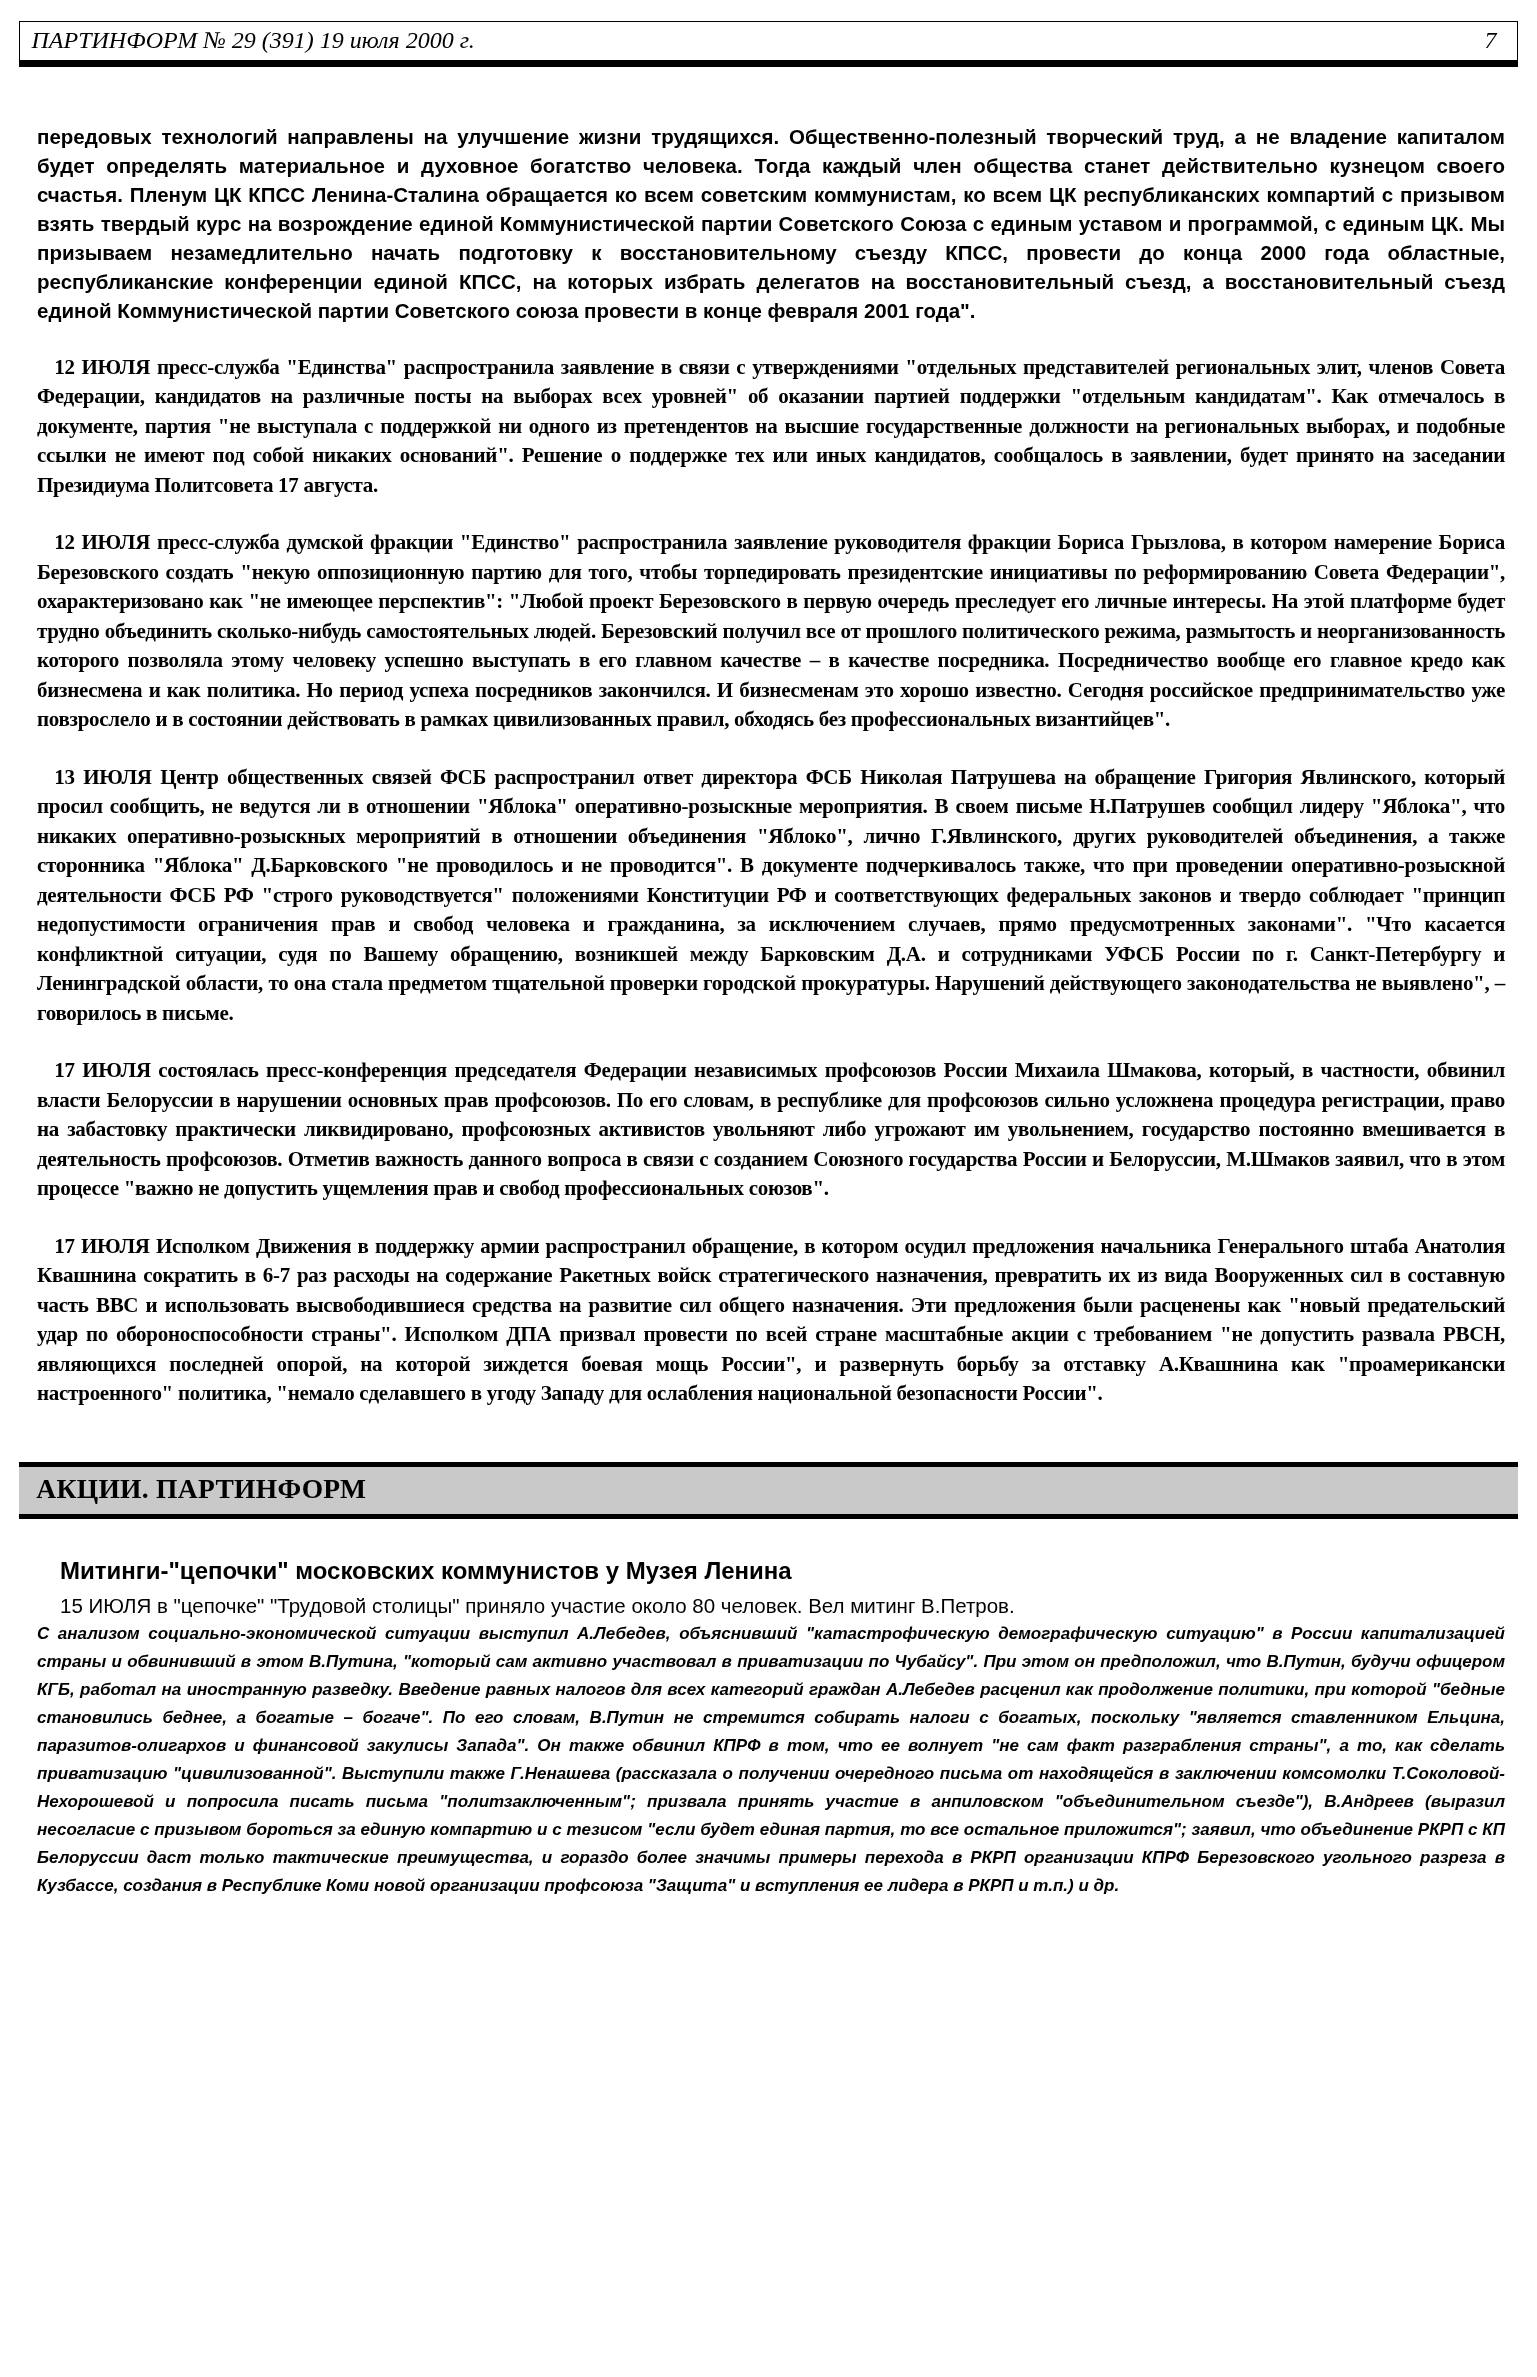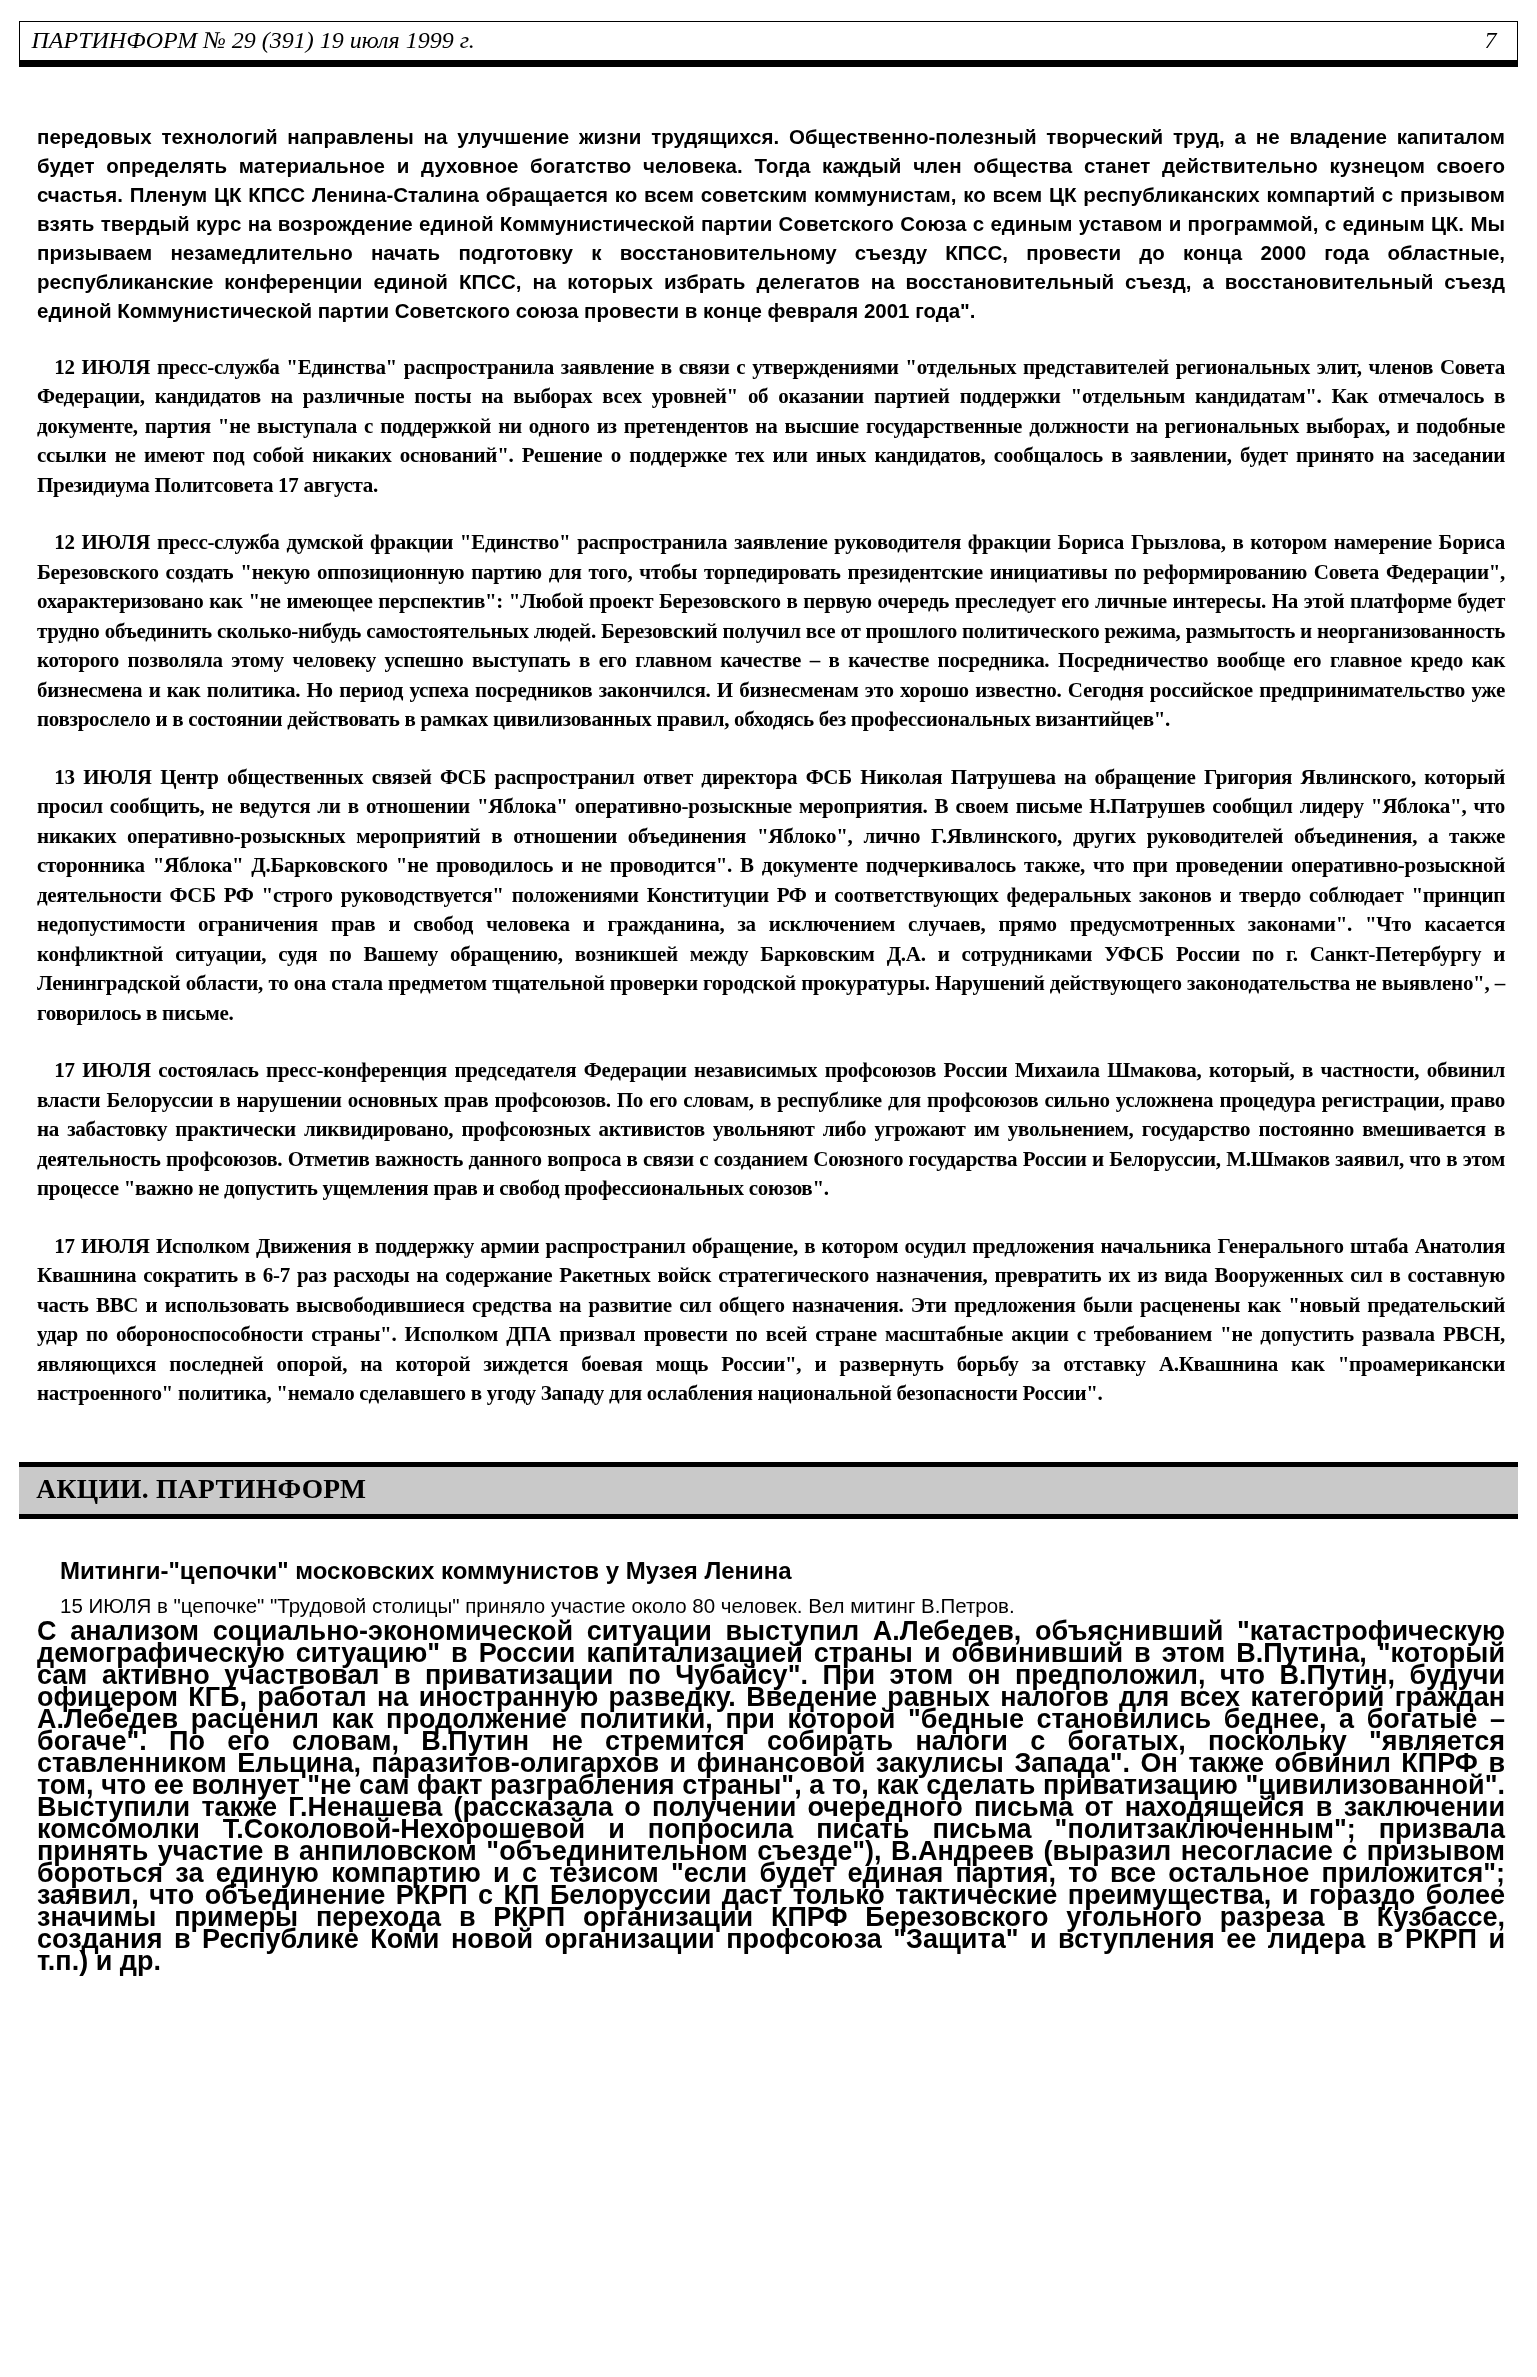--- a/index.html
+++ b/index.html
@@ -84,31 +84,32 @@
   .article-lead {
     font-family: "Liberation Sans", sans-serif;
     font-weight: normal;
     font-size: 20.5px;
     line-height: 29px;
     margin: 5.1px 0 0 23px;
   }
   .article-body {
     font-family: "Liberation Sans", sans-serif;
     font-weight: bold;
-    font-size: 27px;
-    line-height: 22px;
+    font-size: 17px;
+    line-height: 28px;
     text-align: justify;
     margin: 0;
+    font-style: italic;
   }
 </style>
 </head>
 <body>
 
 <div class="header-box">
-  <span class="header-title">ПАРТИНФОРМ № 29 (391) 19 июля 1999 г.</span>
+  <span class="header-title">ПАРТИНФОРМ № 29 (391) 19 июля 2000 г.</span>
   <span class="page-number">7</span>
 </div>
 
 <div class="content">
   <p class="para-sans first">передовых технологий направлены на улучшение жизни трудящихся. Общественно-полезный творческий труд, а не владение капиталом будет определять материальное и духовное богатство человека. Тогда каждый член общества станет действительно кузнецом своего счастья. Пленум ЦК КПСС Ленина-Сталина обращается ко всем советским коммунистам, ко всем ЦК республиканских компартий с призывом взять твердый курс на возрождение единой Коммунистической партии Советского Союза с единым уставом и программой, с единым ЦК. Мы призываем незамедлительно начать подготовку к восстановительному съезду КПСС, провести до конца 2000 года областные, республиканские конференции единой КПСС, на которых избрать делегатов на восстановительный съезд, а восстановительный съезд единой Коммунистической партии Советского союза провести в конце февраля 2001 года".</p>
   <p class="para-serif">12 ИЮЛЯ пресс-служба "Единства" распространила заявление в связи с утверждениями "отдельных представителей региональных элит, членов Совета Федерации, кандидатов на различные посты на выборах всех уровней" об оказании партией поддержки "отдельным кандидатам". Как отмечалось в документе, партия "не выступала с поддержкой ни одного из претендентов на высшие государственные должности на региональных выборах, и подобные ссылки не имеют под собой никаких оснований". Решение о поддержке тех или иных кандидатов, сообщалось в заявлении, будет принято на заседании Президиума Политсовета 17 августа.</p>
   <p class="para-serif">12 ИЮЛЯ пресс-служба думской фракции "Единство" распространила заявление руководителя фракции Бориса Грызлова, в котором намерение Бориса Березовского создать "некую оппозиционную партию для того, чтобы торпедировать президентские инициативы по реформированию Совета Федерации", охарактеризовано как "не имеющее перспектив": "Любой проект Березовского в первую очередь преследует его личные интересы. На этой платформе будет трудно объединить сколько-нибудь самостоятельных людей. Березовский получил все от прошлого политического режима, размытость и неорганизованность которого позволяла этому человеку успешно выступать в его главном качестве – в качестве посредника. Посредничество вообще его главное кредо как бизнесмена и как политика. Но период успеха посредников закончился. И бизнесменам это хорошо известно. Сегодня российское предпринимательство уже повзрослело и в состоянии действовать в рамках цивилизованных правил, обходясь без профессиональных византийцев".</p>
   <p class="para-serif">13 ИЮЛЯ Центр общественных связей ФСБ распространил ответ директора ФСБ Николая Патрушева на обращение Григория Явлинского, который просил сообщить, не ведутся ли в отношении "Яблока" оперативно-розыскные мероприятия. В своем письме Н.Патрушев сообщил лидеру "Яблока", что никаких оперативно-розыскных мероприятий в отношении объединения "Яблоко", лично Г.Явлинского, других руководителей объединения, а также сторонника "Яблока" Д.Барковского "не проводилось и не проводится". В документе подчеркивалось также, что при проведении оперативно-розыскной деятельности ФСБ РФ "строго руководствуется" положениями Конституции РФ и соответствующих федеральных законов и твердо соблюдает "принцип недопустимости ограничения прав и свобод человека и гражданина, за исключением случаев, прямо предусмотренных законами". "Что касается конфликтной ситуации, судя по Вашему обращению, возникшей между Барковским Д.А. и сотрудниками УФСБ России по г. Санкт-Петербургу и Ленинградской области, то она стала предметом тщательной проверки городской прокуратуры. Нарушений действующего законодательства не выявлено", – говорилось в письме.</p>
   <p class="para-serif">17 ИЮЛЯ состоялась пресс-конференция председателя Федерации независимых профсоюзов России Михаила Шмакова, который, в частности, обвинил власти Белоруссии в нарушении основных прав профсоюзов. По его словам, в республике для профсоюзов сильно усложнена процедура регистрации, право на забастовку практически ликвидировано, профсоюзных активистов увольняют либо угрожают им увольнением, государство постоянно вмешивается в деятельность профсоюзов. Отметив важность данного вопроса в связи с созданием Союзного государства России и Белоруссии, М.Шмаков заявил, что в этом процессе "важно не допустить ущемления прав и свобод профессиональных союзов".</p>
   <p class="para-serif">17 ИЮЛЯ Исполком Движения в поддержку армии распространил обращение, в котором осудил предложения начальника Генерального штаба Анатолия Квашнина сократить в 6-7 раз расходы на содержание Ракетных войск стратегического назначения, превратить их из вида Вооруженных сил в составную часть ВВС и использовать высвободившиеся средства на развитие сил общего назначения. Эти предложения были расценены как "новый предательский удар по обороноспособности страны". Исполком ДПА призвал провести по всей стране масштабные акции с требованием "не допустить развала РВСН, являющихся последней опорой, на которой зиждется боевая мощь России", и развернуть борьбу за отставку А.Квашнина как "проамерикански настроенного" политика, "немало сделавшего в угоду Западу для ослабления национальной безопасности России".</p>

